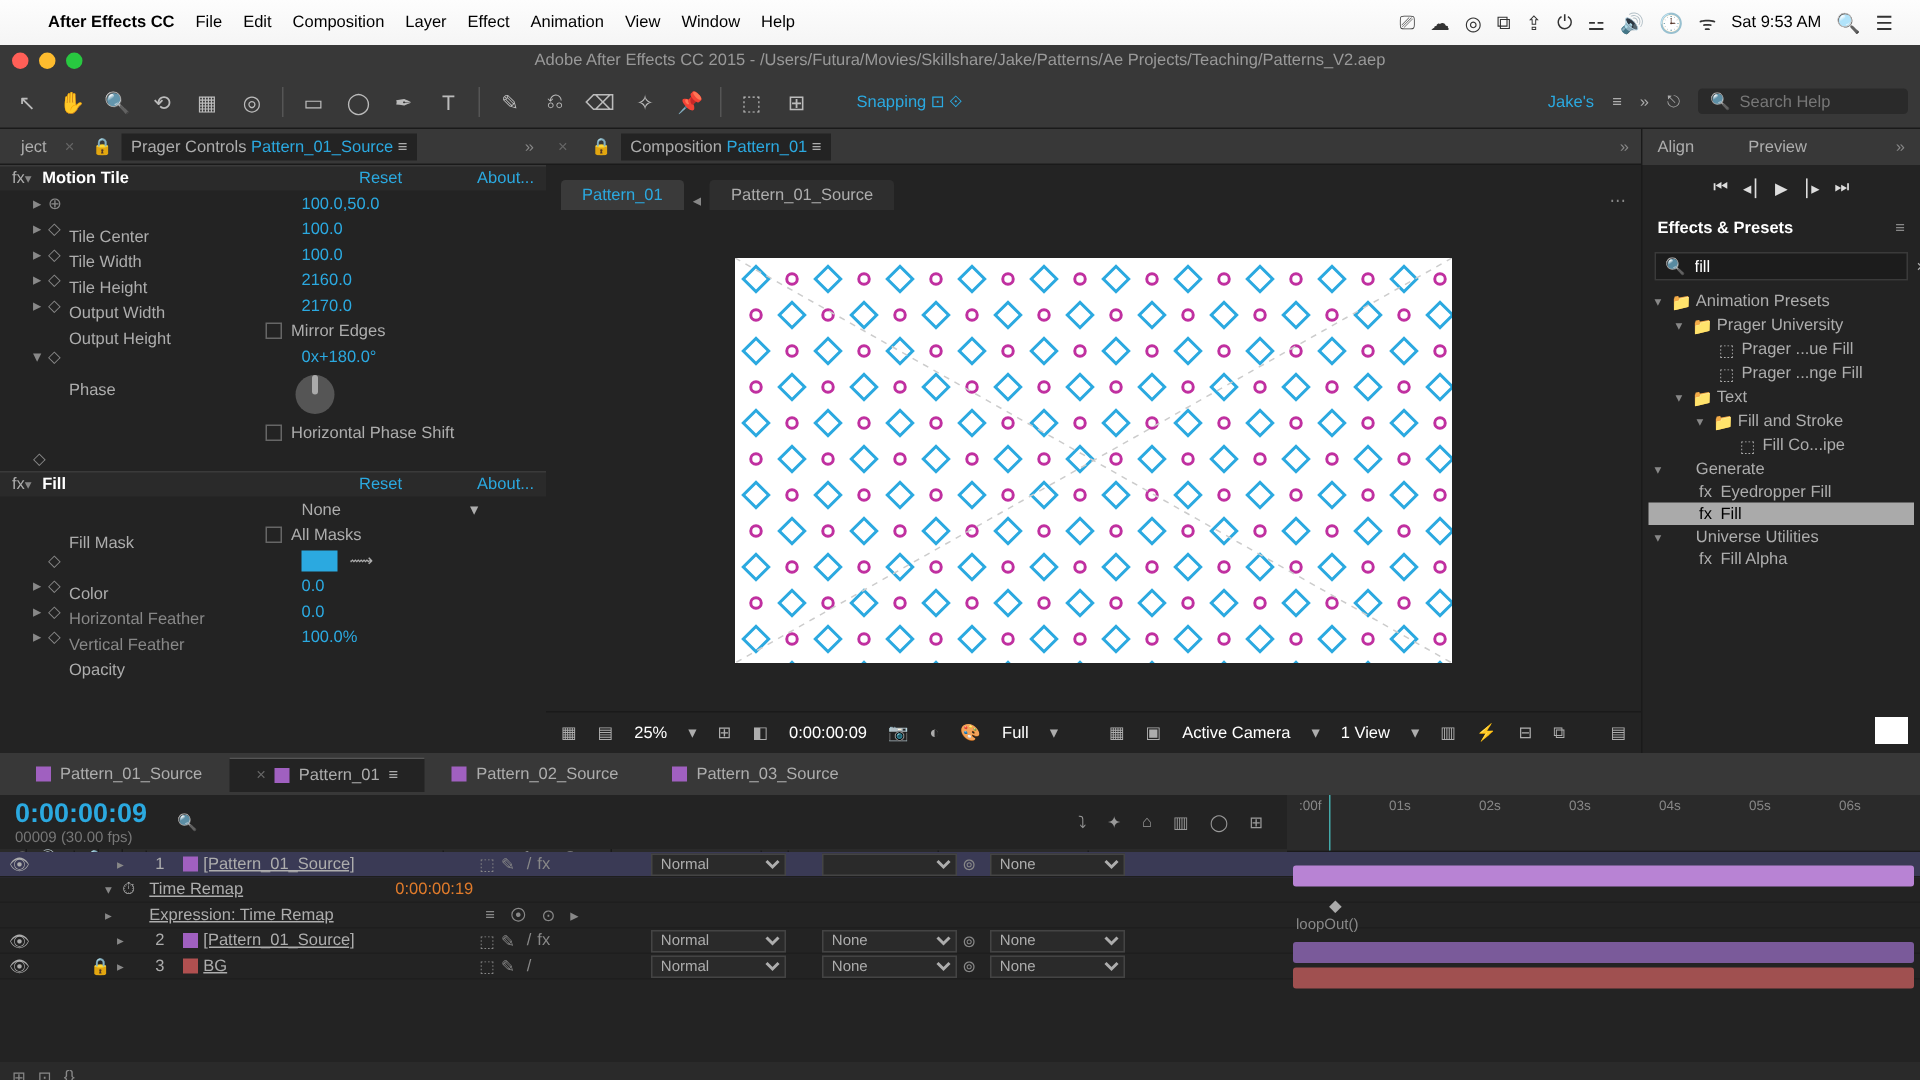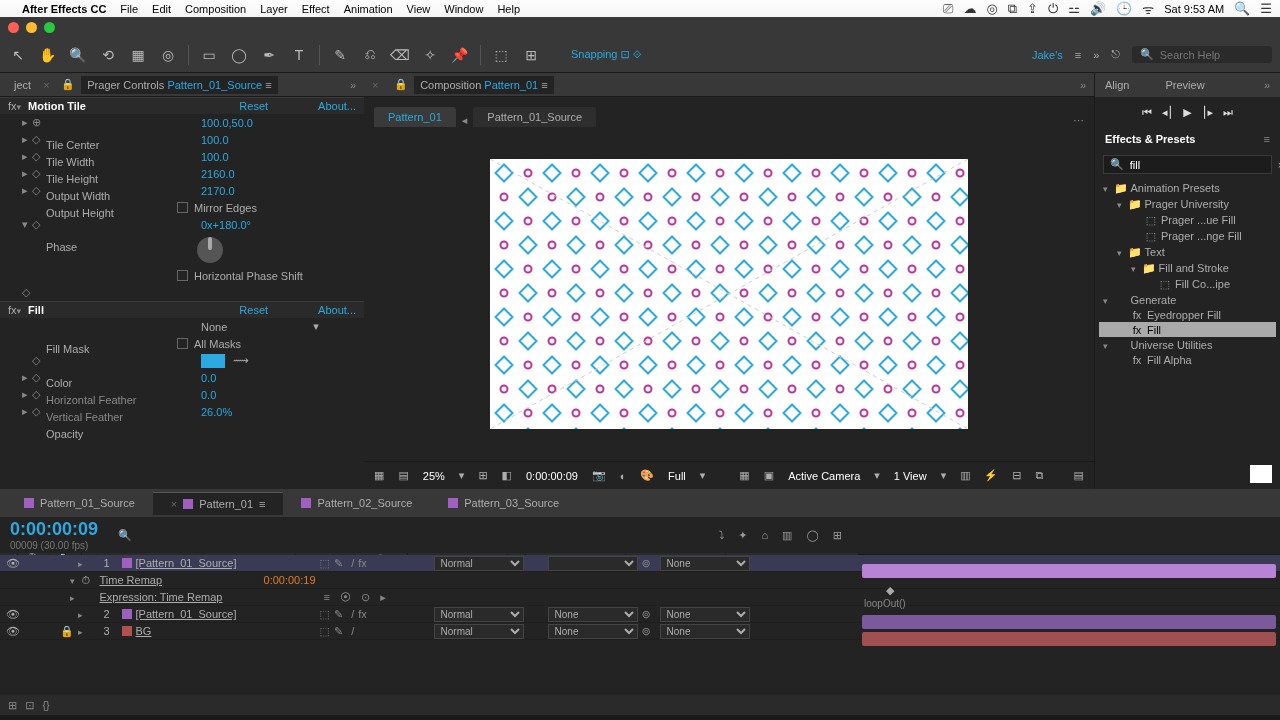--- a/index.html
+++ b/index.html
@@ -1,17 +1,17 @@
 <!DOCTYPE html>
 <html><head>
 <meta charset="utf-8">
 <style>
 * { margin: 0; padding: 0; box-sizing: border-box; font-family: -apple-system, "Helvetica Neue", Arial, sans-serif; font-size: 11px; user-select: none; }
 body { width: 1280px; height: 720px; background: #1a1a1a; color: #adadad; overflow: hidden; }
-.menubar { height: 17px; background: linear-gradient(#fdfdfd, #f5f5f5); display: flex; align-items: center; padding: 0 8px; gap: 14px; color: #000; font-size: 13px; }
+.menubar { height: 30px; background: linear-gradient(#fdfdfd, #f5f5f5); display: flex; align-items: center; padding: 0 18px; gap: 14px; color: #000; font-size: 13px; }
 .menubar .apple { font-size: 14px; }
 .menubar .appname { font-weight: 700; }
 .menubar-right { margin-left: auto; display: flex; gap: 10px; align-items: center; }
 .menubar-right .ico { color: #333; font-size: 13px; }
 .titlebar { height: 20px; background: #383838; display: flex; align-items: center; justify-content: center; position: relative; }
 .traffic { position: absolute; left: 8px; display: flex; gap: 7px; }
 .traffic span { width: 11px; height: 11px; border-radius: 50%; display: inline-block; }
 .tr-r { background: #ff5f57; } .tr-y { background: #febc2e; } .tr-g { background: #28c840; }
 .titlebar .title { color: #999; font-size: 11px; }
 .toolbar { height: 36px; background: #383838; display: flex; align-items: center; padding: 0 8px; gap: 10px; border-bottom: 1px solid #1a1a1a; }
@@ -132,20 +132,21 @@
     <span class="ico">☰</span>
   </div>
 </div>
 
 <div class="titlebar">
   <div class="traffic">
     <span class="tr-r"></span>
     <span class="tr-y"></span>
     <span class="tr-g"></span>
   </div>
+  <div class="title">Adobe After Effects CC 2015 - /Users/Futura/Movies/Skillshare/Jake/Patterns/Ae Projects/Teaching/Patterns_V2.aep</div>
 </div>
 
 <div class="toolbar">
   <span class="tool">↖</span>
   <span class="tool">✋</span>
   <span class="tool">🔍</span>
   <span class="tool">⟲</span>
   <span class="tool">▦</span>
   <span class="tool">◎</span>
   <span class="sep"></span>
@@ -288,21 +289,21 @@
           <div class="ec-row">
             <span class="twirl">▸</span>
             <span class="stopwatch">◇</span>
             <span class="pname dim">Vertical Feather</span>
             <span class="pval">0.0</span>
           </div>
           <div class="ec-row">
             <span class="twirl">▸</span>
             <span class="stopwatch">◇</span>
             <span class="pname ">Opacity</span>
-            <span class="pval">26.0%</span>
+            <span class="pval">100.0%</span>
           </div>
         </div>
     </div>
   </div>
 
   <div class="viewer">
     <div class="panel-header">
       <span style="color:#666">×</span>
       <span style="color:#888;margin-left:10px">🔒</span>
       <span class="panel-tab active">
@@ -502,20 +503,30 @@
             <span>◯</span>
             <span>⬗</span>
             <span>⬘</span>
         </span>
         <span class="c" style="width:98px">Mode</span>
         <span class="c" style="width:16px">T</span>
         <span class="c" style="width:98px">TrkMat</span>
         <span class="c" style="width:98px">Parent</span>
       </div>
     </div>
+    <div class="tl-right" id="ruler">
+      <div class="playhead" style="left:28px"></div>
+    <span class="ruler-label" style="left: 8px;">:00f</span>
+        <span class="ruler-label" style="left: 68px;">01s</span>
+        <span class="ruler-label" style="left: 128px;">02s</span>
+        <span class="ruler-label" style="left: 188px;">03s</span>
+        <span class="ruler-label" style="left: 248px;">04s</span>
+        <span class="ruler-label" style="left: 308px;">05s</span>
+        <span class="ruler-label" style="left: 368px;">06s</span>
+      </div>
   </div>
   <div class="tl-rows" id="tlrows">
       <div class="tl-row sel">
         <div class="lcells">
           <span class="eye">👁</span>
           <span style="width:14px"></span>
           <span style="width:14px"></span>
           <span class="lock"></span>
           <span class="tri"></span>
           <span style="width:10px"></span>

